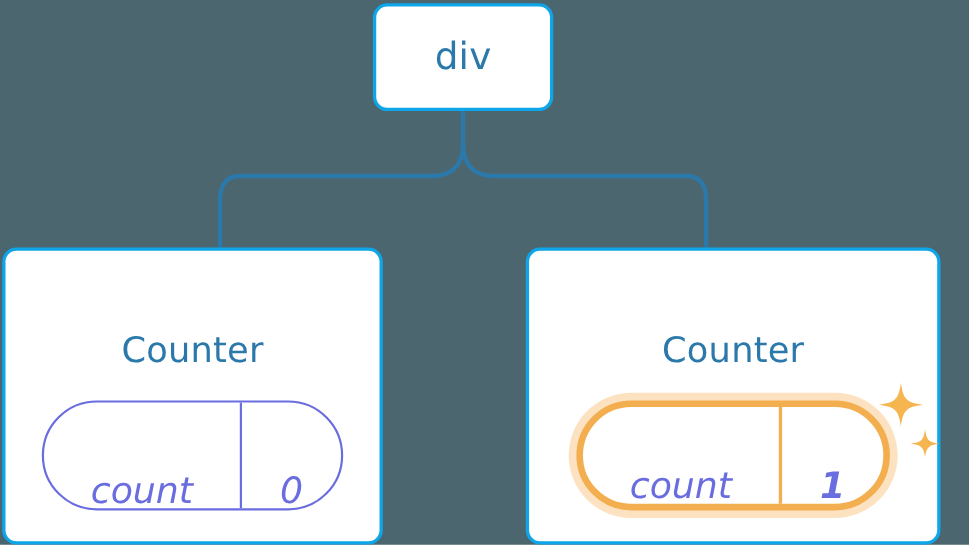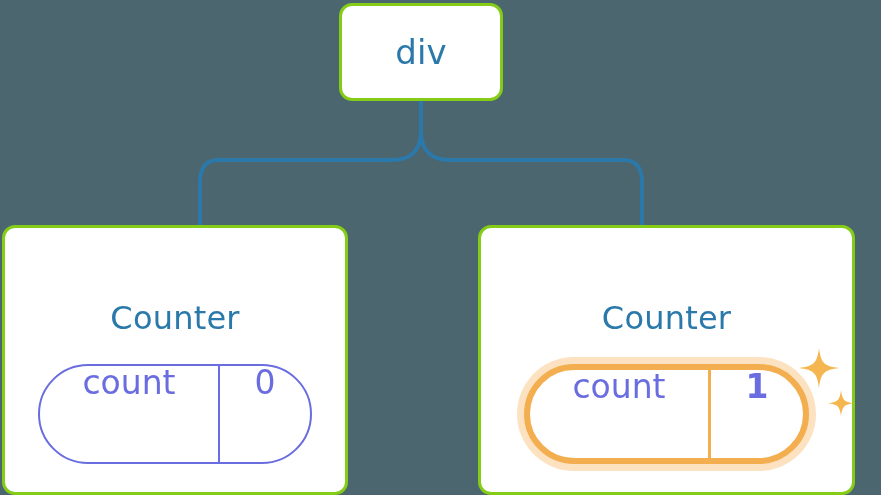--- a/index.html
+++ b/index.html
@@ -23,21 +23,21 @@
     left: 0;
     top: 0;
     width: 881px;
     height: 495px;
   }
 
   
   .node {
     position: absolute;
     background: #ffffff;
-    border: 3px solid #84cc16;
+    border: 3px solid #0ea5e9;
     border-radius: 13px;
     box-sizing: border-box;
     z-index: 2;
   }
   .node-root {
     left: 339px;
     top: 3px;
     width: 164px;
     height: 98px;
     display: flex;
@@ -85,23 +85,24 @@
   }
   .pill-plain {
     border: 2px solid #6a6ddf;
   }
   .pill-highlight {
     border: 6px solid #f3ae50;
     box-shadow: 0 0 0 7px rgba(247, 187, 106, 0.42);
   }
   .pill-key, .pill-val {
     display: flex;
-    align-items: flex-start;
+    align-items: flex-end;
     justify-content: center;
     box-sizing: border-box;
+    font-style: italic;
   }
   .pill-plain .pill-key { width: 178px; }
   .pill-plain .pill-val { width: 92px; border-left: 2px solid #6a6ddf; }
   .pill-highlight .pill-key { width: 178px; }
   .pill-highlight .pill-val { width: 95px; border-left: 3px solid #f3ae50; }
 
   .pill-key-text {
     font-size: 33px;
     color: #6a6ddf;
     line-height: 1;

